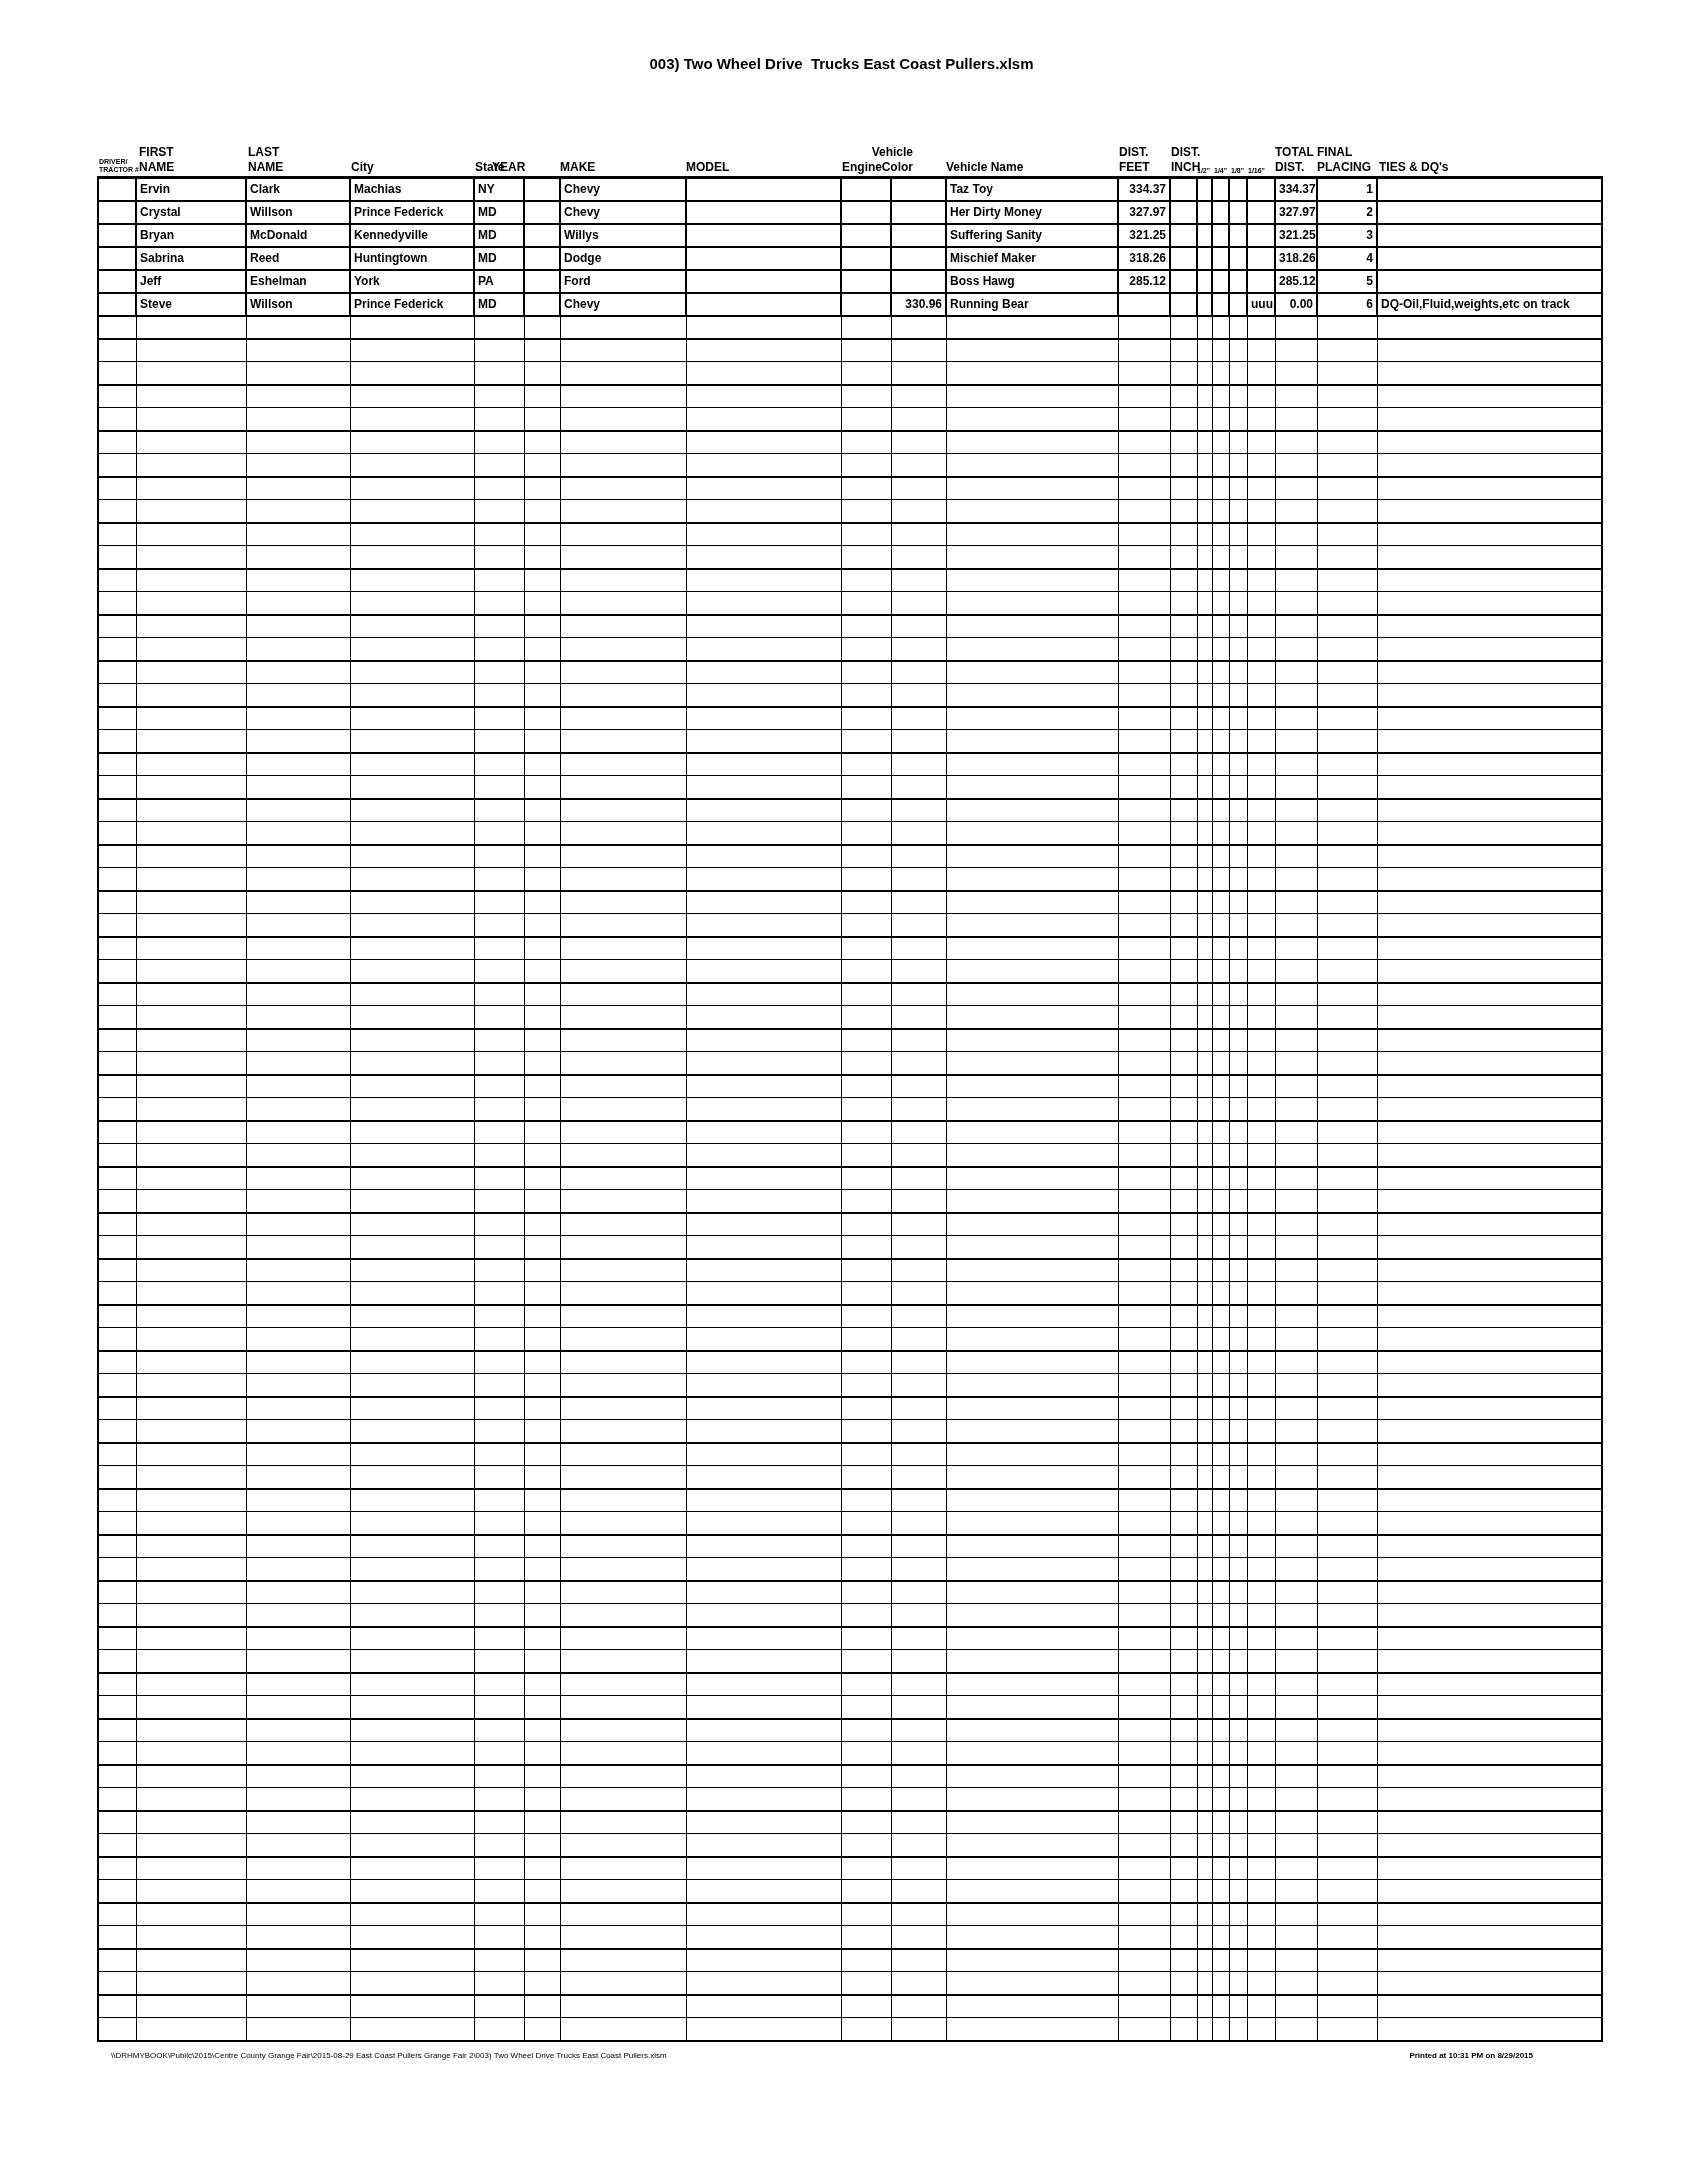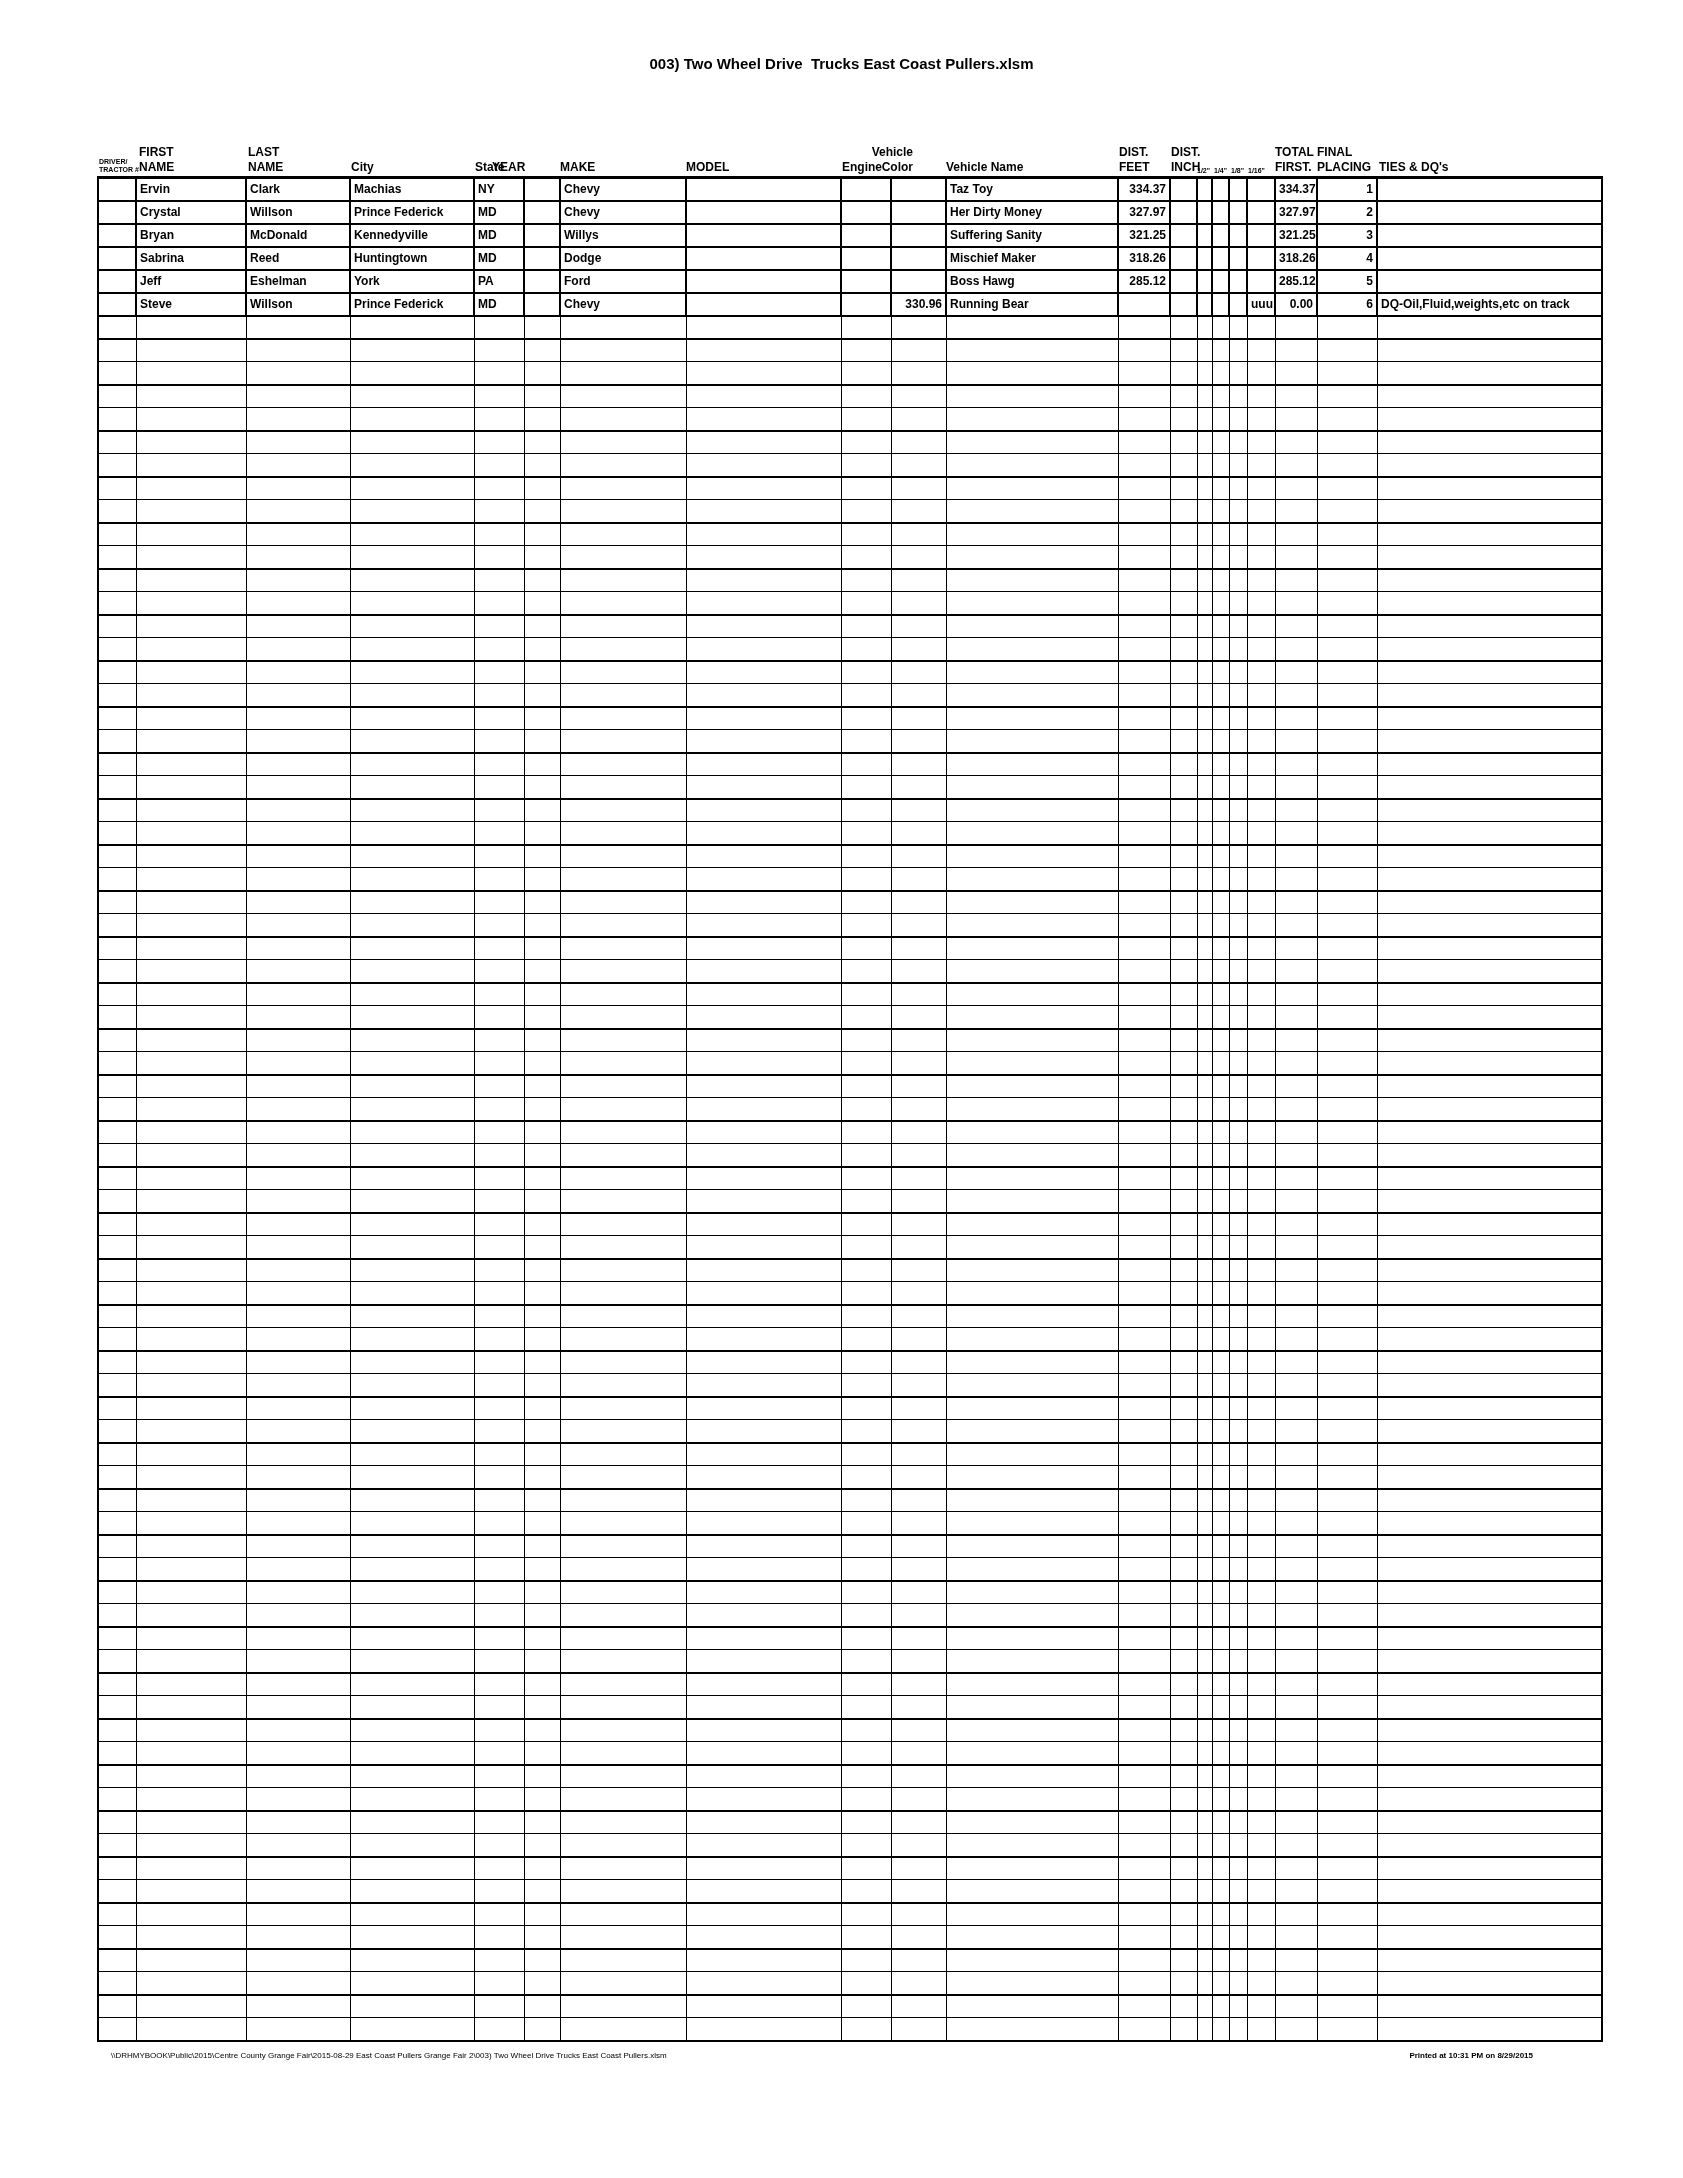--- a/index.html
+++ b/index.html
@@ -83,21 +83,21 @@
     <div class="hlabel" style="left:946px;">Vehicle Name</div>
     <div class="hlabel" style="left:1119px;">DIST.
 FEET</div>
     <div class="hlabel" style="left:1171px;">DIST.
 INCH</div>
     <div class="hfrac" style="left:1197px;">1/2"</div>
     <div class="hfrac" style="left:1214px;">1/4"</div>
     <div class="hfrac" style="left:1231px;">1/8"</div>
     <div class="hfrac" style="left:1248px;">1/16"</div>
     <div class="hlabel" style="left:1275px;">TOTAL
-FIRST.</div>
+DIST.</div>
     <div class="hlabel" style="left:1317px;">FINAL
 PLACING</div>
     <div class="hlabel" style="left:1379px;">TIES &amp; DQ's</div>
   </div>
 
   <table class="grid">
     <colgroup>
       <col style="width:38px">
         <col style="width:110px">
         <col style="width:104px">

